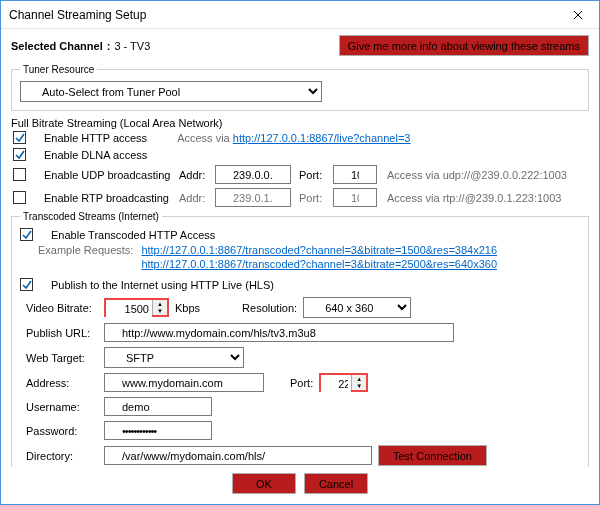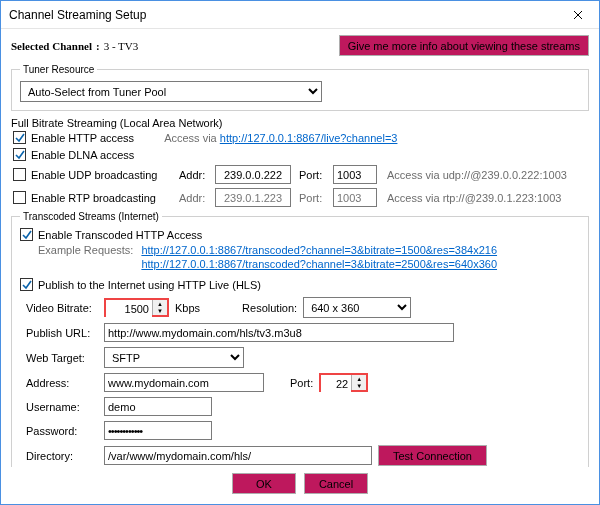--- a/index.html
+++ b/index.html
@@ -2,32 +2,32 @@
 <html><head>
 <meta charset="utf-8">
 <style>
   html,body{margin:0;padding:0;font-family:"Segoe UI",Tahoma,sans-serif;font-size:11px;color:#000;background:#fff;}
   .window{width:600px;height:505px;border:1px solid #4a90e2;box-sizing:border-box;display:flex;flex-direction:column;}
   .titlebar{height:27px;background:#fff;display:flex;align-items:center;justify-content:space-between;border-bottom:1px solid #e5e5e5;}
   .titlebar .title{padding-left:8px;font-size:12px;}
   .titlebar .closebtn{width:42px;height:27px;display:flex;align-items:center;justify-content:center;color:#000;}
   .client{flex:1;padding:6px 10px 4px 10px;box-sizing:border-box;display:flex;flex-direction:column;overflow:hidden;}
   .bottombar{padding:6px 0 10px 0;display:flex;justify-content:center;}
-  .btn{background:#be185d;border:1px solid #adadad;padding:2px 14px;font:inherit;min-width:64px;height:21px;box-sizing:border-box;}
+  .btn{background:#b91c1c;border:1px solid #adadad;padding:2px 14px;font:inherit;min-width:64px;height:21px;box-sizing:border-box;}
   .widebtn{min-width:222px;height:21px;padding:0 8px;}
   .row{display:flex;align-items:center;gap:6px;}
   .toprow{display:flex;align-items:center;justify-content:space-between;margin-bottom:4px;}
-  .toprow .left{display:flex;align-items:baseline;gap:4px;font-family:Liberation Serif, serif;}
+  .toprow .left{display:flex;align-items:baseline;gap:4px;}
   .bold{font-weight:bold;}
   fieldset{border:1px solid #d0d0d0;margin:4px 0 2px 0;padding:6px 8px 8px 8px;}
   fieldset legend{padding:0 3px;font-size:10px;}
-  select, input[type=text]{font:inherit;border:1px solid #7a7a7a;background:#fff;height:19px;box-sizing:border-box;padding:0 3px;}
+  select, input[type=text]{font:inherit;border:1px solid #7a7a7a;background:#fff;height:19px;box-sizing:border-box;padding:0 17px;}
   select{height:21px;}
   select.wide{width:302px;}
-  .check{display:flex;align-items:center;gap:5px;}
+  .check{display:flex;align-items:center;gap:18px;}
   .check .box{width:13px;height:13px;border:1px solid #333;box-sizing:border-box;display:flex;align-items:center;justify-content:center;background:#fff;}
   .check .box.checked svg{display:block;} .check .box svg{display:none;}
   .link{color:#0066cc;text-decoration:underline;cursor:pointer;}
   .muted{color:#6d6d6d;}
   .lan-grid{display:grid;grid-template-columns:162px 32px 80px 30px 50px 1fr;row-gap:4px;column-gap:4px;align-items:center;margin-top:4px;}
   .subheading{margin:4px 0 2px 0;}
   .examples{margin-left:18px;margin-top:3px;display:flex;flex-direction:column;gap:2px;}
   .examples .exrow{display:flex;gap:8px;}
   .hls-block{margin-top:8px;}
   .formgrid{display:grid;grid-template-columns:72px 1fr;row-gap:5px;column-gap:6px;align-items:center;margin-top:6px;margin-left:6px;}

